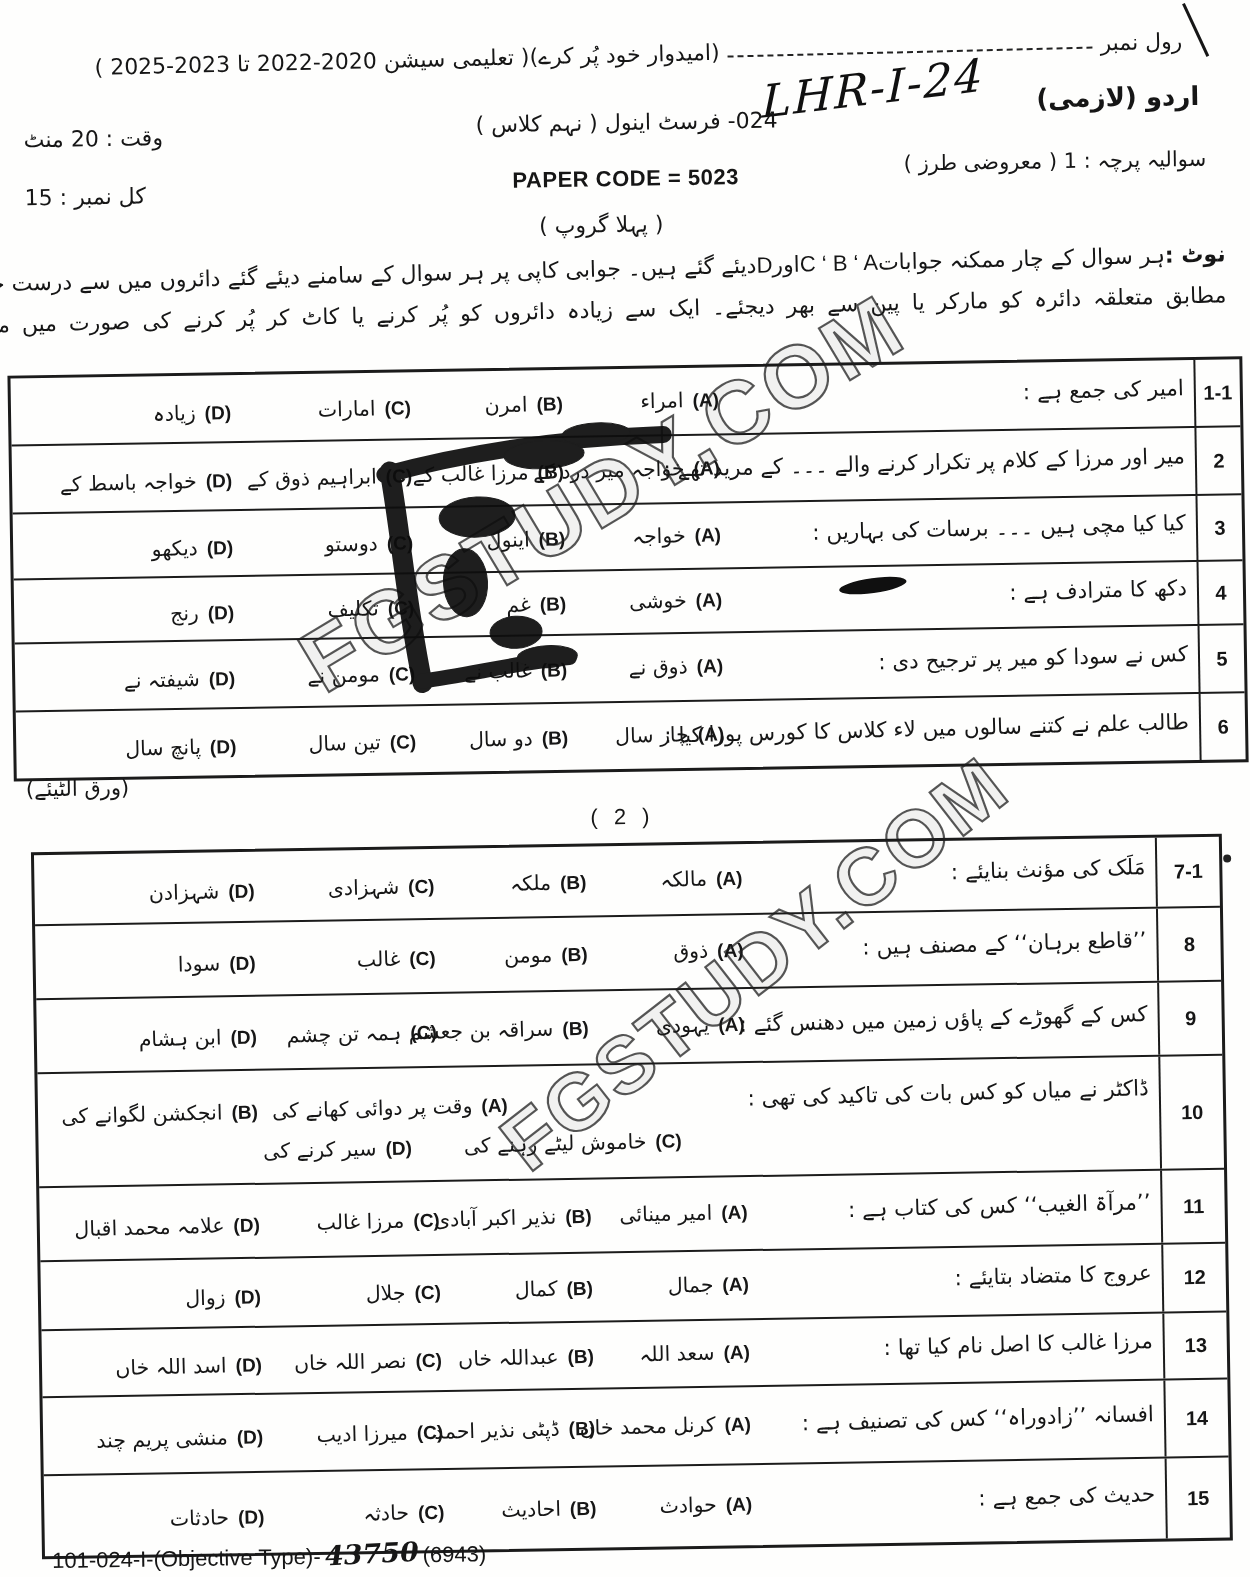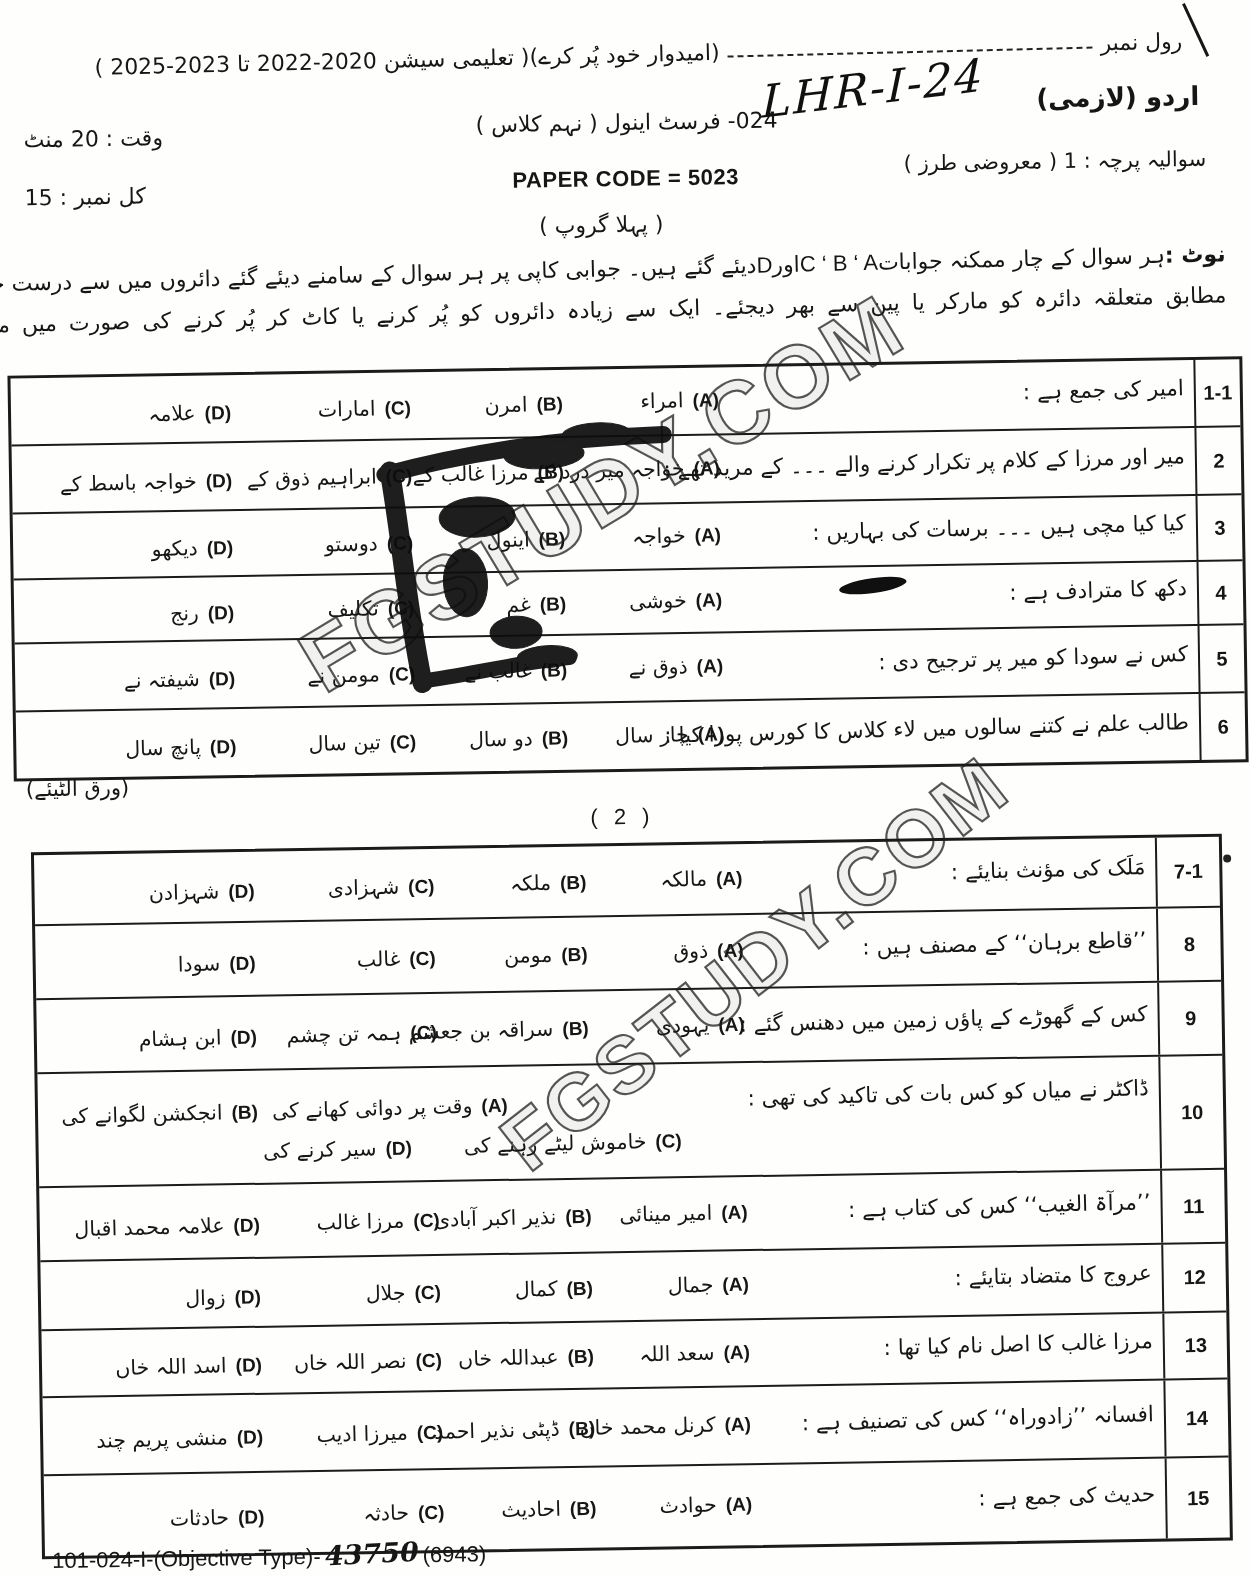--- a/index.html
+++ b/index.html
@@ -137,21 +137,21 @@
         <div class="opt wB">
             <span class="ol">(B)</span>
             <span class="ot ur">امرن</span>
           </div>
         <div class="opt wC">
             <span class="ol">(C)</span>
             <span class="ot ur">امارات</span>
           </div>
         <div class="opt wD">
             <span class="ol">(D)</span>
-            <span class="ot ur">علامہ</span>
+            <span class="ot ur">زیادہ</span>
           </div>
       </div>
     </div>
 
     <div class="row" style="height:66px">
       <div class="num">2</div>
       <div class="body">
         <div class="qt ur">میر اور مرزا کے کلام پر تکرار کرنے والے ۔۔۔ کے مرید تھے :</div>
         <div class="opt wA">
             <span class="ol">(A)</span>

